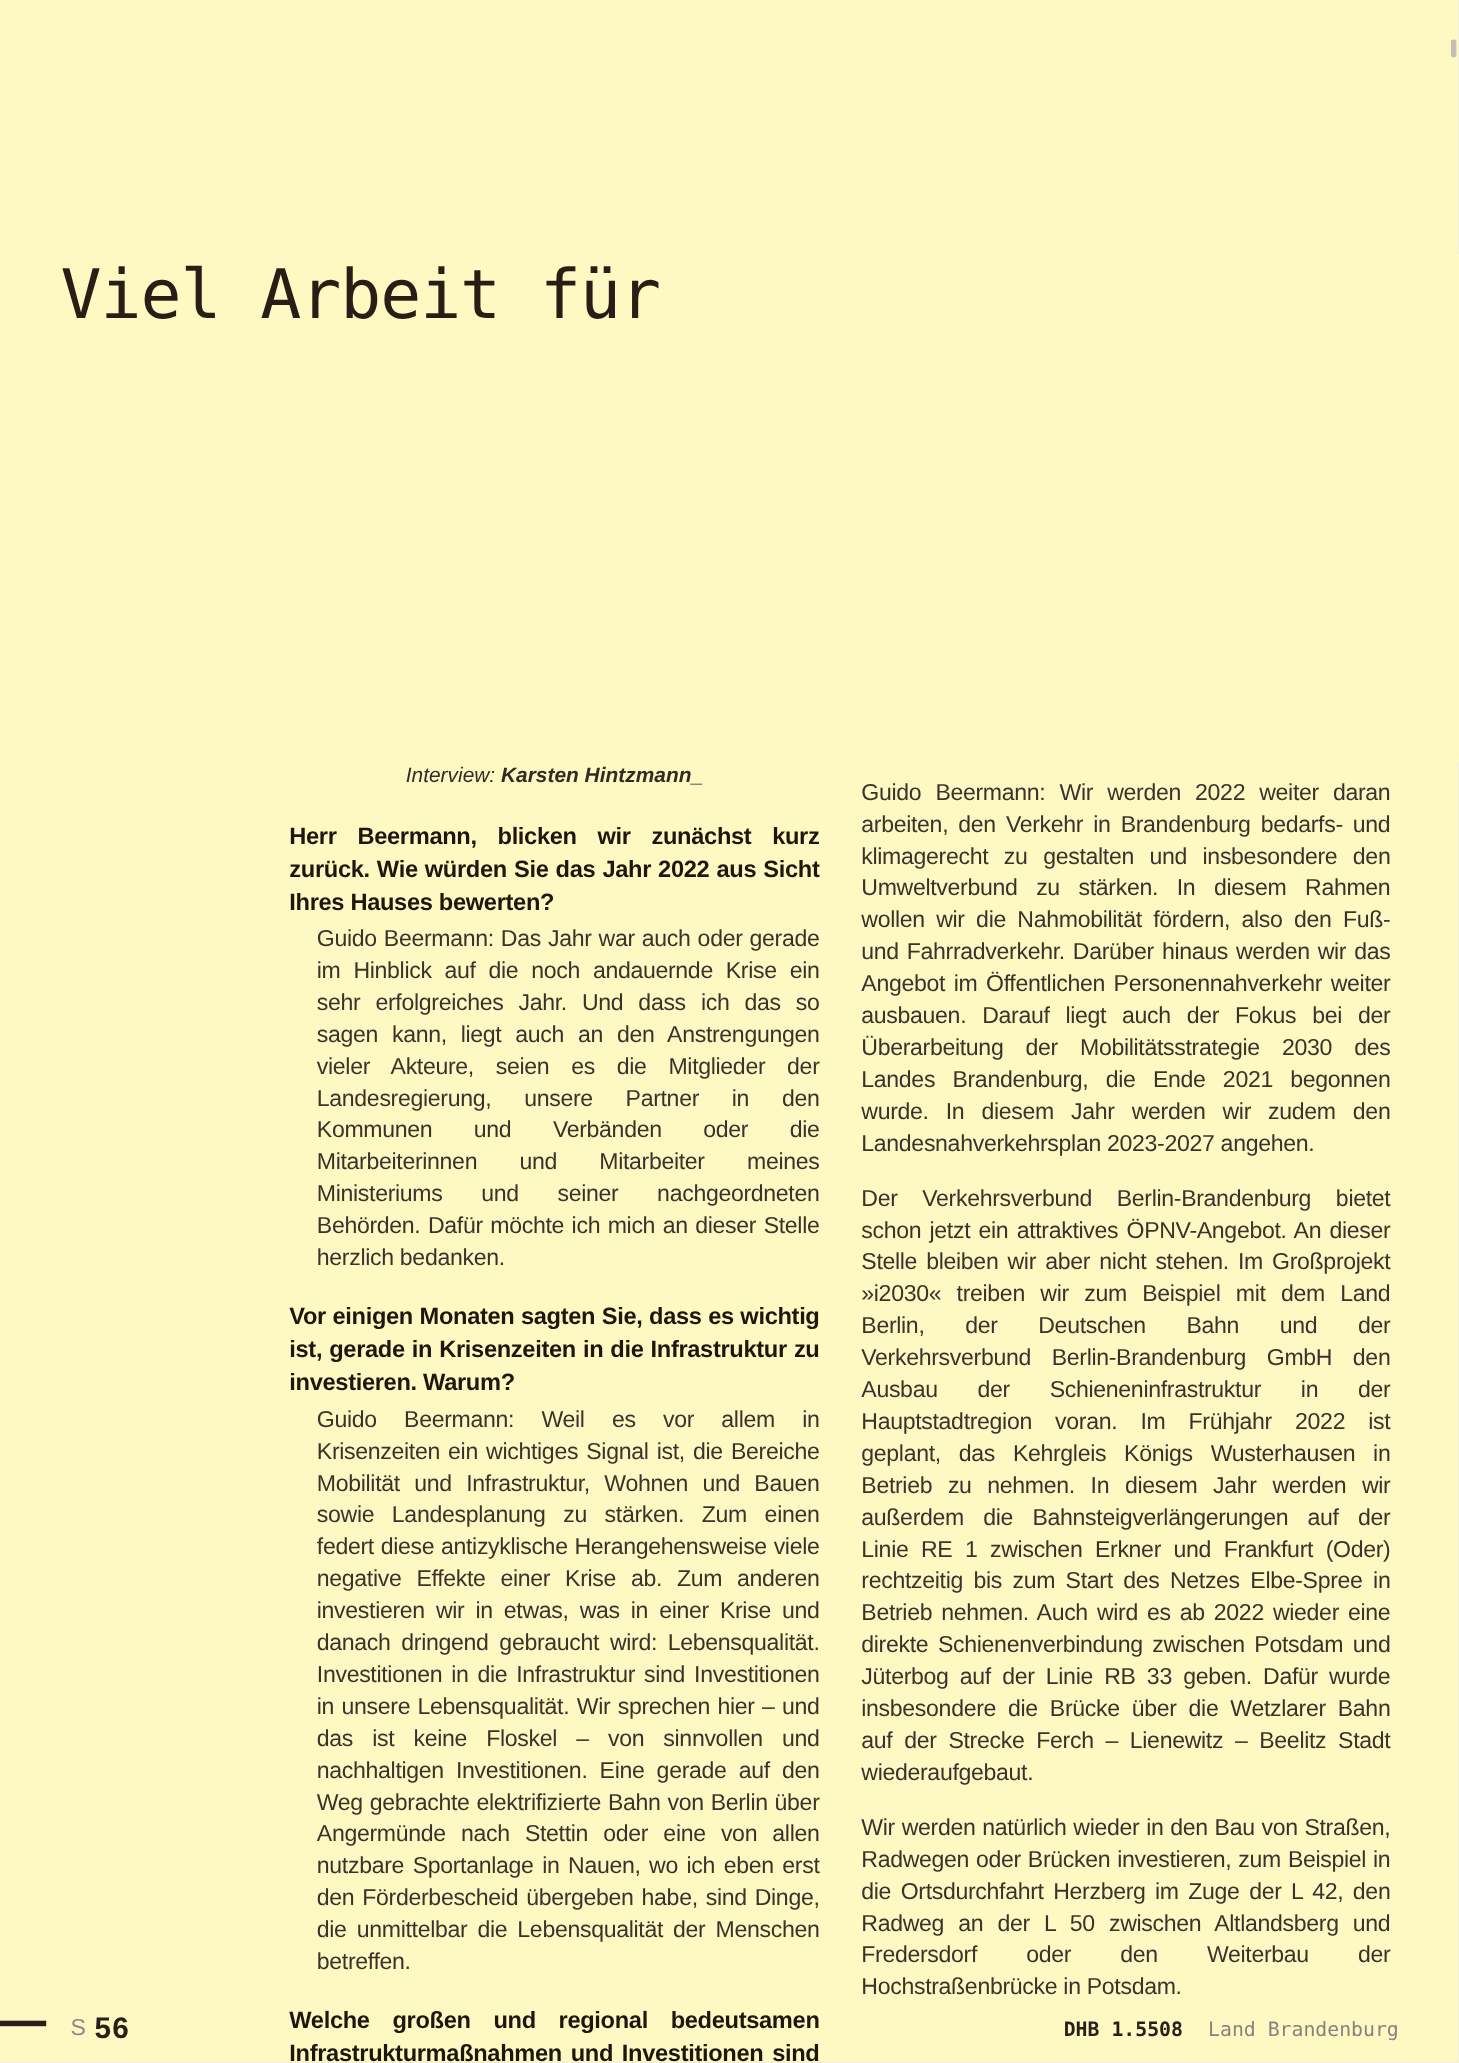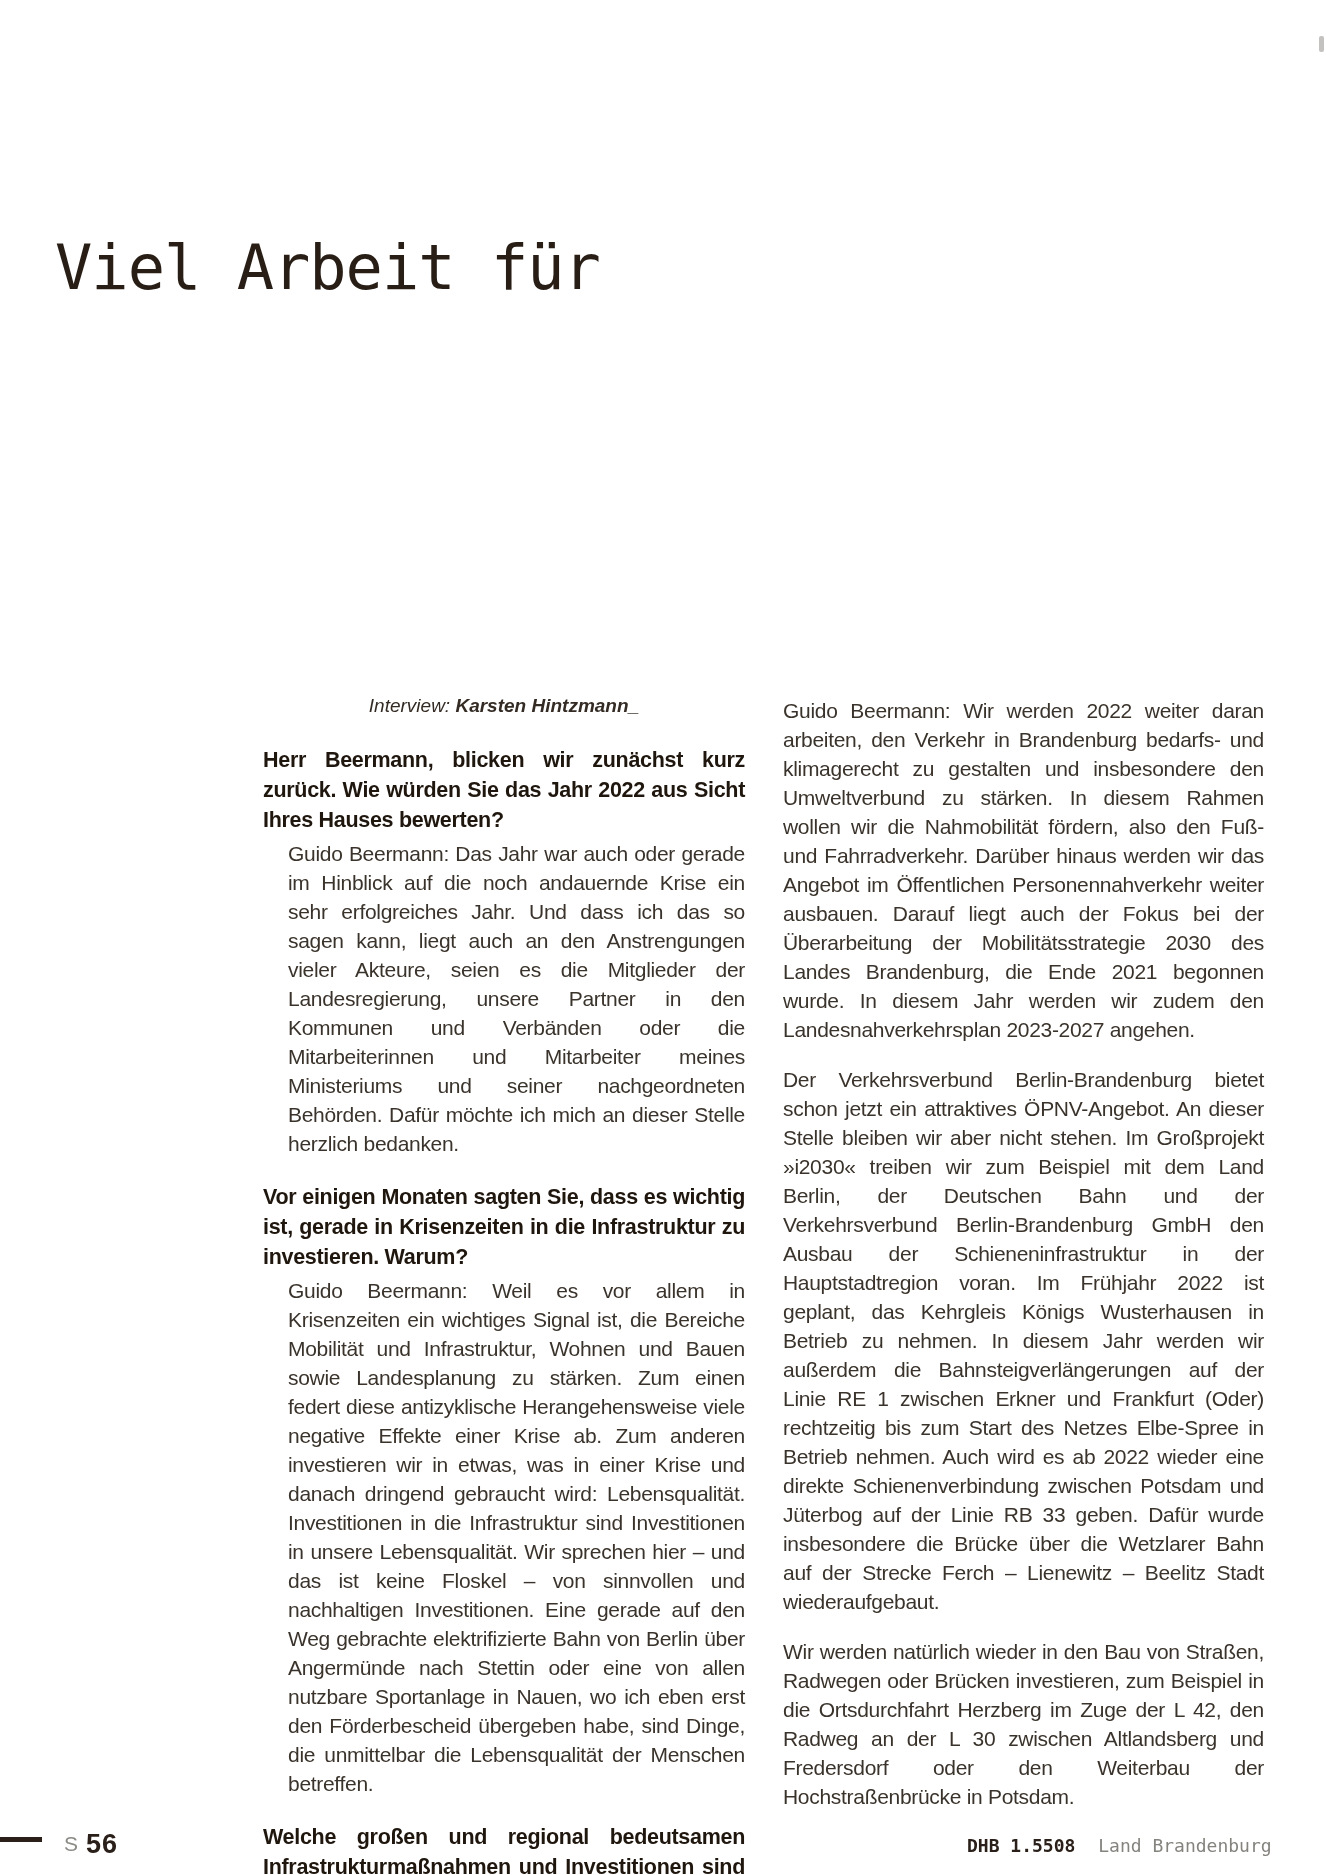--- a/index.html
+++ b/index.html
@@ -1,21 +1,21 @@
 <!DOCTYPE html>
 <html lang="de"><head>
 <meta charset="utf-8">
 <style>
   html, body { margin: 0; padding: 0; background: #e8e8e8; }
   .page {
     position: relative;
     width: 1326px;
     height: 1875px;
     margin: 0 auto;
-    background: #ffffff;
+    background: #fef9c3;
     overflow: hidden;
     font-family: "Liberation Sans", sans-serif;
     -webkit-font-smoothing: antialiased;
   }
 
   
   .edge-mark {
     position: absolute;
     left: 1319px; top: 36px;
     width: 5px; height: 16px;
@@ -80,21 +80,21 @@
     font-weight: bold;
     font-size: 21.5px;
     line-height: 30px;
     color: #1f160e;
     margin: 24px 0 4px 0;
   }
   .q:first-of-type { margin-top: 0; }
 
   .a { margin: 0 0 0 25px; }
 
-  .col-right .p { margin: 4px 0 21px 0; }
+  .col-right .p { margin: 14px 0 21px 0; }
   .col-right .p:last-child { margin-bottom: 0; }
 
   
   .footer-left {
     position: absolute;
     left: 0; top: 1826px;
     height: 36px;
   }
   .footer-dash {
     position: absolute;
@@ -151,21 +151,21 @@
     <div class="q">Herr Beermann, blicken wir zunächst kurz zurück. Wie würden Sie das Jahr 2022 aus Sicht Ihres Hauses bewerten?</div>
     <div class="a">Guido Beermann: Das Jahr war auch oder gerade im Hinblick auf die noch andauernde Krise ein sehr erfolgreiches Jahr. Und dass ich das so sagen kann, liegt auch an den Anstrengungen vieler Akteure, seien es die Mitglieder der Landesregierung, unsere Partner in den Kommunen und Verbänden oder die Mitarbeiterinnen und Mitarbeiter meines Ministeriums und seiner nachgeordneten Behörden. Dafür möchte ich mich an dieser Stelle herzlich bedanken.</div>
     <div class="q">Vor einigen Monaten sagten Sie, dass es wichtig ist, gerade in Krisenzeiten in die Infrastruktur zu investieren. Warum?</div>
     <div class="a">Guido Beermann: Weil es vor allem in Krisenzeiten ein wichtiges Signal ist, die Bereiche Mobilität und Infrastruktur, Wohnen und Bauen sowie Landesplanung zu stärken. Zum einen federt diese antizyklische Herangehensweise viele negative Effekte einer Krise ab. Zum anderen investieren wir in etwas, was in einer Krise und danach dringend gebraucht wird: Lebensqualität. Investitionen in die Infrastruktur sind Investitionen in unsere Lebensqualität. Wir sprechen hier – und das ist keine Floskel – von sinnvollen und nachhaltigen Investitionen. Eine gerade auf den Weg gebrachte elektrifizierte Bahn von Berlin über Angermünde nach Stettin oder eine von allen nutzbare Sportanlage in Nauen, wo ich eben erst den Förderbescheid übergeben habe, sind Dinge, die unmittelbar die Lebensqualität der Menschen betreffen.</div>
     <div class="q">Welche großen und regional bedeutsamen Infrastrukturmaßnahmen und Investitionen sind für das Jahr 2022 geplant?</div>
   </div>
 
   <div class="col col-right">
     <div class="p">Guido Beermann: Wir werden 2022 weiter daran arbeiten, den Verkehr in Brandenburg bedarfs- und klimagerecht zu gestalten und insbesondere den Umweltverbund zu stärken. In diesem Rahmen wollen wir die Nahmobilität fördern, also den Fuß- und Fahrradverkehr. Darüber hinaus werden wir das Angebot im Öffentlichen Personennahverkehr weiter ausbauen. Darauf liegt auch der Fokus bei der Überarbeitung der Mobilitätsstrategie 2030 des Landes Brandenburg, die Ende 2021 begonnen wurde. In diesem Jahr werden wir zudem den Landesnahverkehrsplan 2023-2027 angehen.</div>
     <div class="p">Der Verkehrsverbund Berlin-Brandenburg bietet schon jetzt ein attraktives ÖPNV-Angebot. An dieser Stelle bleiben wir aber nicht stehen. Im Großprojekt »i2030« treiben wir zum Beispiel mit dem Land Berlin, der Deutschen Bahn und der Verkehrsverbund Berlin-Brandenburg GmbH den Ausbau der Schieneninfrastruktur in der Hauptstadtregion voran. Im Frühjahr 2022 ist geplant, das Kehrgleis Königs Wusterhausen in Betrieb zu nehmen. In diesem Jahr werden wir außerdem die Bahnsteigverlängerungen auf der Linie RE 1 zwischen Erkner und Frankfurt (Oder) rechtzeitig bis zum Start des Netzes Elbe-Spree in Betrieb nehmen. Auch wird es ab 2022 wieder eine direkte Schienenverbindung zwischen Potsdam und Jüterbog auf der Linie RB 33 geben. Dafür wurde insbesondere die Brücke über die Wetzlarer Bahn auf der Strecke Ferch – Lienewitz – Beelitz Stadt wiederaufgebaut.</div>
-    <div class="p">Wir werden natürlich wieder in den Bau von Straßen, Radwegen oder Brücken investieren, zum Beispiel in die Ortsdurchfahrt Herzberg im Zuge der L 42, den Radweg an der L 30 zwischen Altlandsberg und Fredersdorf oder den Weiterbau der Hochstraßenbrücke in Potsdam.</div>
+    <div class="p">Wir werden natürlich wieder in den Bau von Straßen, Radwegen oder Brücken investieren, zum Beispiel in die Ortsdurchfahrt Herzberg im Zuge der L 42, den Radweg an der L 50 zwischen Altlandsberg und Fredersdorf oder den Weiterbau der Hochstraßenbrücke in Potsdam.</div>
   </div>
 
   <div class="footer-left">
     <div class="footer-dash"></div>
     <span class="page-s">S</span>
     <span class="page-num">56</span>
   </div>
 
   <div class="footer-right">
     <span class="issue">DHB 1.5508</span>

